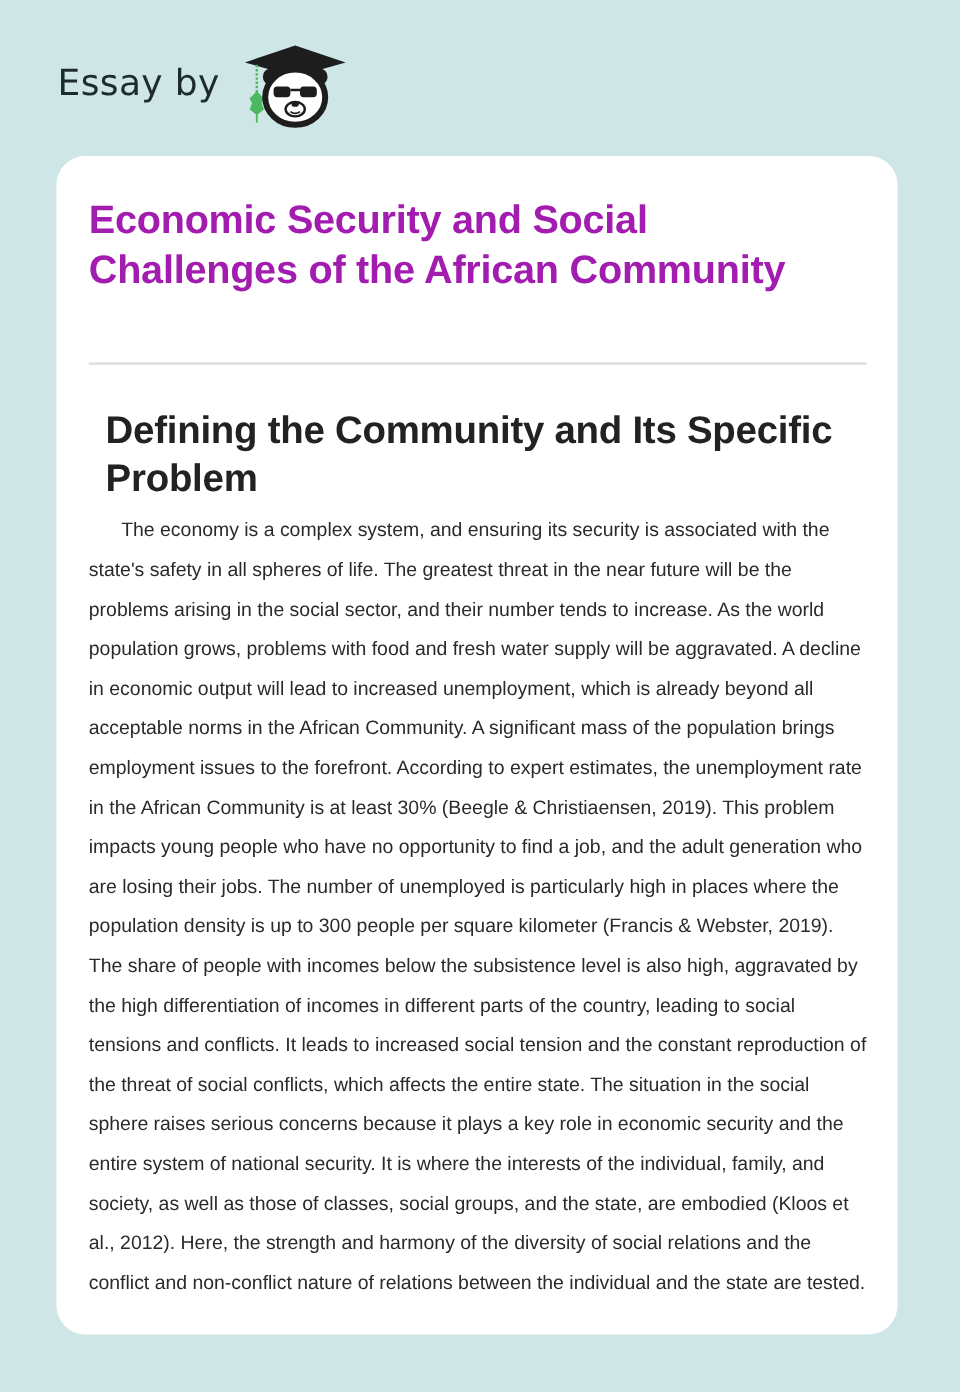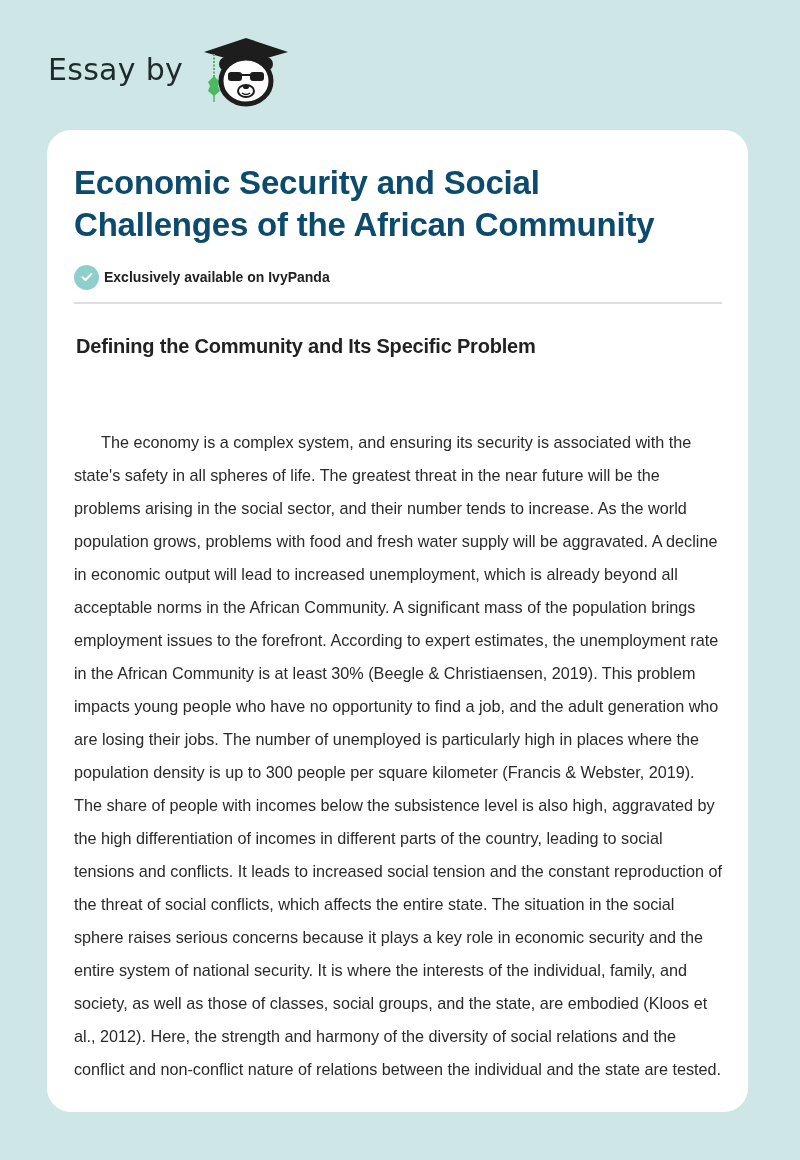--- a/index.html
+++ b/index.html
@@ -69,21 +69,21 @@
     .title {
       position: absolute;
       left: 27px;
       top: 32px;
       width: 640px;
       margin: 0;
       font-family: "Liberation Sans", sans-serif;
       font-weight: bold;
       font-size: 33px;
       line-height: 42px;
-      color: #0c4a6e;
+      color: #a21caf;
       letter-spacing: -0.2px;
     }
     .exclusive {
       position: absolute;
       left: 27px;
       top: 134px;
       height: 26px;
       display: flex;
       align-items: center;
     }
@@ -108,23 +108,23 @@
       top: 172px;
       width: 648px;
       height: 2px;
       background: #dedede;
     }
     .section-heading {
       position: absolute;
       left: 27px;
       top: 194px;
       width: 640px;
-      margin: 2px;
+      margin: 14px;
       font-weight: bold;
-      font-size: 20px;
+      font-size: 32px;
       line-height: 40px;
       color: #222;
       letter-spacing: -0.2px;
     }
     .body-text {
       position: absolute;
       left: 27px;
       top: 296px;
       width: 652px;
       margin: 0;
@@ -158,27 +158,19 @@
 
     <ellipse cx="44" cy="55" rx="8" ry="6" fill="#ffffff" stroke="#1d1d1d" stroke-width="2"></ellipse>
     <ellipse cx="44" cy="51" rx="3" ry="2" fill="#1d1d1d"></ellipse>
     <path d="M40,57 Q44,60 48,57" stroke="#1d1d1d" stroke-width="1.5" fill="none"></path>
   </svg>
 </header>
 
 <main class="card">
   <h1 class="title">Economic Security and Social Challenges of the African Community</h1>
 
-  <div class="exclusive">
-    <span class="check-badge">
-      <svg width="12" height="10" viewBox="0 0 12 10" xmlns="http://www.w3.org/2000/svg">
-        <path d="M1.5,5.2 L4.5,8 L10.5,1.8" stroke="#ffffff" stroke-width="2" fill="none" stroke-linecap="round" stroke-linejoin="round"></path>
-      </svg>
-    </span>
-    <span class="exclusive-text">Exclusively available on IvyPanda</span>
-  </div>
 
   <div class="divider"></div>
 
   <h2 class="section-heading">Defining the Community and Its Specific Problem</h2>
 
   <p class="body-text">The economy is a complex system, and ensuring its security is associated with the state's safety in all spheres of life. The greatest threat in the near future will be the problems arising in the social sector, and their number tends to increase. As the world population grows, problems with food and fresh water supply will be aggravated. A decline in economic output will lead to increased unemployment, which is already beyond all acceptable norms in the African Community. A significant mass of the population brings employment issues to the forefront. According to expert estimates, the unemployment rate in the African Community is at least 30% (Beegle &amp; Christiaensen, 2019). This problem impacts young people who have no opportunity to find a job, and the adult generation who are losing their jobs.  The number of unemployed is particularly high in places where the population density is up to 300 people per square kilometer (Francis &amp; Webster, 2019). The share of people with incomes below the subsistence level is also high, aggravated by the high differentiation of incomes in different parts of the country, leading to social tensions and conflicts. It leads to increased social tension and the constant reproduction of the threat of social conflicts, which affects the entire state. The situation in the social sphere raises serious concerns because it plays a key role in economic security and the entire system of national security. It is where the interests of the individual, family, and society, as well as those of classes, social groups, and the state, are embodied (Kloos et al., 2012). Here, the strength and harmony of the diversity of social relations and the conflict and non-conflict nature of relations between the individual and the state are tested.</p>
 </main>
 
 </body></html>

